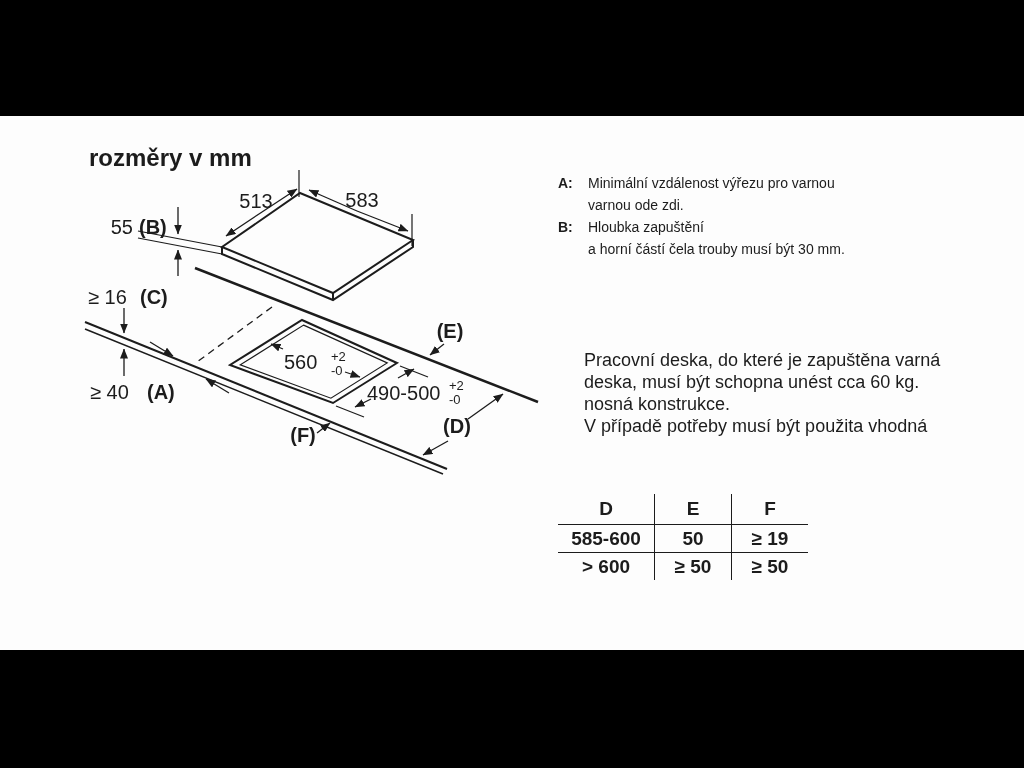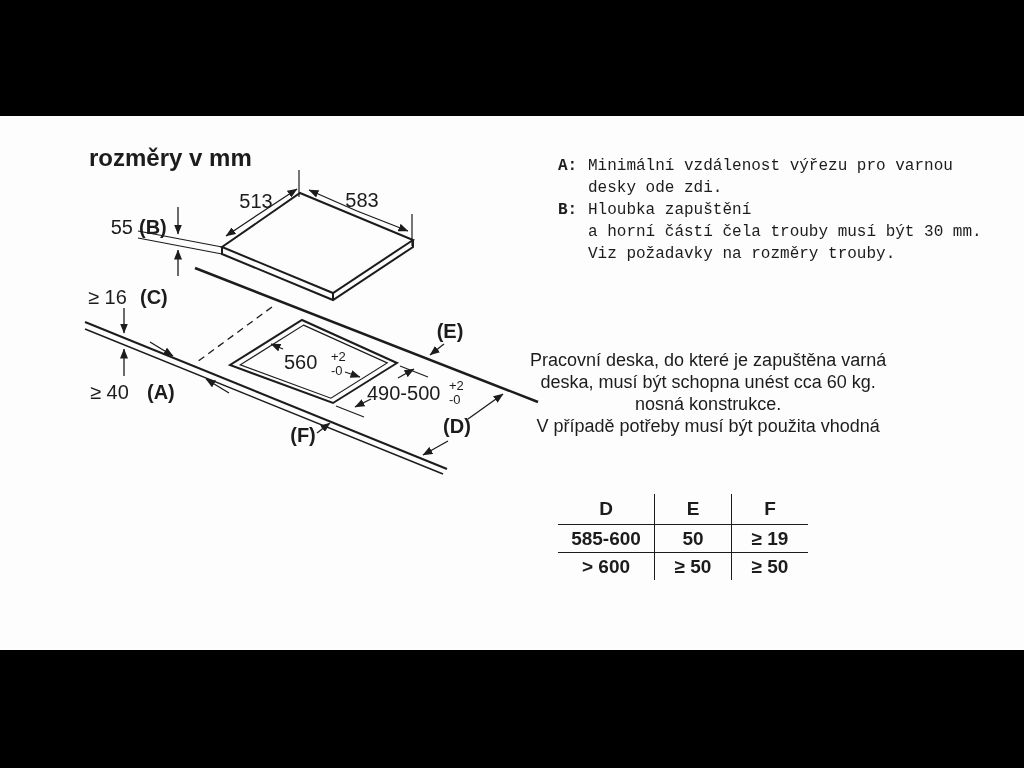--- a/index.html
+++ b/index.html
@@ -1,24 +1,24 @@
 <!DOCTYPE html>
 <html><head>
 <meta charset="utf-8">
 <style>
   html,body{margin:0;padding:0;background:#000;}
   .viewport{position:relative;width:1024px;height:768px;overflow:hidden;background:#000;
             font-family:"Liberation Sans",sans-serif;color:#1c1c1c;}
   .content-band{position:absolute;left:0;top:116px;width:1024px;height:534px;background:#fdfdfd;}
   .diagram-svg{position:absolute;left:0;top:0;width:1024px;height:768px;}
   .units-label{position:absolute;left:89px;top:144px;font-size:24px;font-weight:bold;}
-  .legend{position:absolute;left:558px;top:155px;font-size:16px;line-height:22px;font-family:Liberation Mono, monospace;}
+  .legend{position:absolute;left:558px;top:172px;font-size:14px;line-height:22px;}
   .tline{white-space:nowrap;}
   .tkey{display:inline-block;width:30px;font-weight:bold;}
-  .paragraph{position:absolute;left:530px;top:349px;font-size:18px;line-height:22px;text-align:center;}
+  .paragraph{position:absolute;left:584px;top:349px;font-size:18px;line-height:22px;}
   .spec-table{position:absolute;left:558px;top:494px;display:grid;grid-template-columns:96px 77px 77px;}
   .spec-table .cell{height:27px;display:flex;align-items:center;justify-content:center;font-size:19px;font-weight:bold;}
   .spec-table .hcell{height:30px;font-weight:bold;}
   .bb{border-bottom:1.6px solid #1c1c1c;}
   .bl{border-left:1.6px solid #1c1c1c;}
   svg text{font-family:"Liberation Sans",sans-serif;fill:#1c1c1c;stroke:none;font-size:20px;}
   svg text.small{font-size:13px;}
   svg text.bold{font-weight:bold;}
 </style>
 </head>
@@ -100,24 +100,23 @@
     <text x="449" y="404" class="small">-0</text>
     <text x="450" y="338" text-anchor="middle" class="bold">(E)</text>
     <text x="457" y="433" text-anchor="middle" class="bold">(D)</text>
     <text x="303" y="442" text-anchor="middle" class="bold">(F)</text>
   </svg>
 
   <div class="units-label">rozměry v mm</div>
 
   <div class="legend">
     <div class="tline"><span class="tkey">A:</span><span>Minimální vzdálenost výřezu pro varnou</span></div>
-    <div class="tline"><span class="tkey"></span><span>desky ode zdi.</span></div>
+    <div class="tline"><span class="tkey"></span><span>varnou ode zdi.</span></div>
     <div class="tline"><span class="tkey">B:</span><span>Hloubka zapuštění</span></div>
     <div class="tline"><span class="tkey"></span><span>a horní částí čela trouby musí být 30 mm.</span></div>
-    <div class="tline"><span class="tkey"></span><span>Viz požadavky na rozměry trouby.</span></div>
   </div>
 
   <div class="paragraph">
     <div class="tline">Pracovní deska, do které je zapuštěna varná</div>
     <div class="tline">deska, musí být schopna unést cca 60 kg.</div>
     <div class="tline">nosná konstrukce.</div>
     <div class="tline">V případě potřeby musí být použita vhodná</div>
   </div>
 
   <div class="spec-table">

